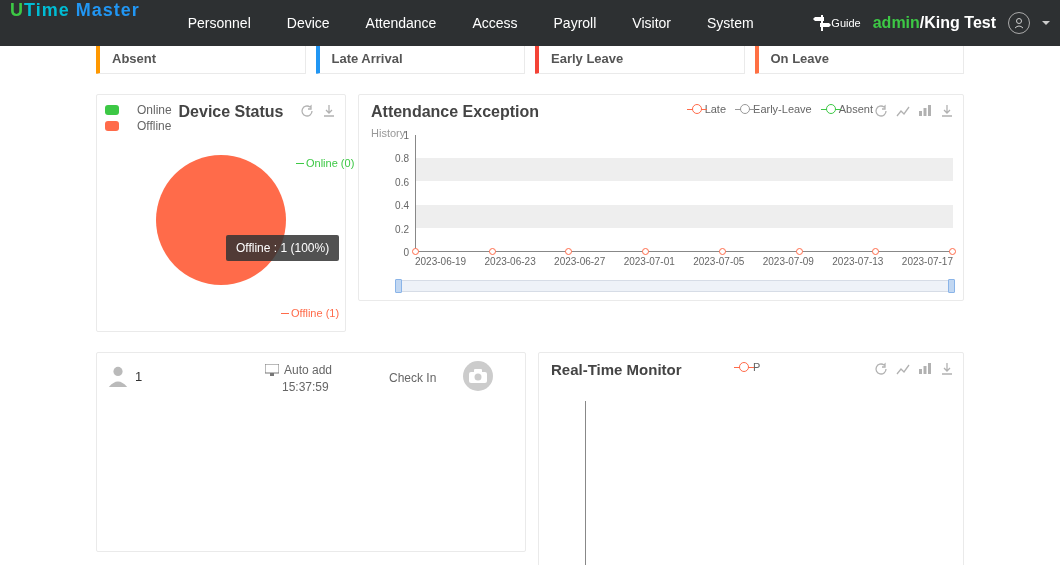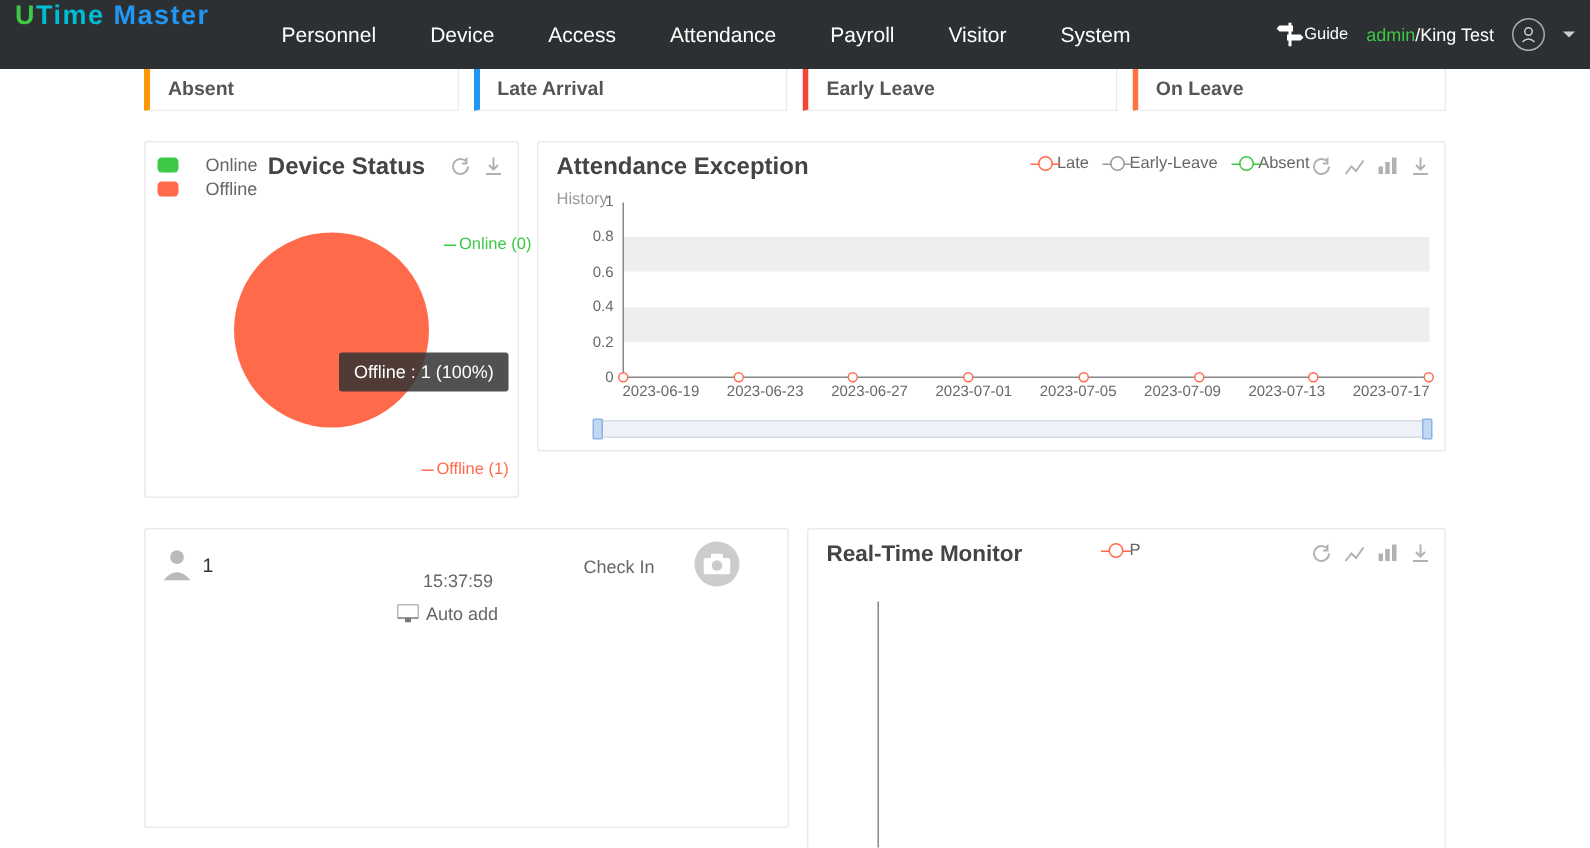--- a/index.html
+++ b/index.html
@@ -8,21 +8,21 @@
 
 .header { height: 46px; background: #2d3032; display: flex; align-items: flex-start; padding: 0 10px; color: #fff; position: relative; }
 .logo { font-weight: bold; font-size: 18px; letter-spacing: 1px; margin-right: 30px; }
 .logo .u { color: #3dc845; }
 .logo .time { color: #00bcd4; }
 .logo .master { color: #2196f3; }
 .nav { display: flex; gap: 0; }
 .nav-item { padding: 0 18px; font-size: 14px; cursor: pointer; line-height: 46px; color: #fff; }
 .header-right { position: absolute; right: 10px; top: 0; display: flex; align-items: center; height: 46px; gap: 12px; }
 .guide-btn { display: flex; flex-direction: row; align-items: center; font-size: 11px; cursor: pointer; color: #fff; }
-.user-info { font-size: 12px; }
+.user-info { font-size: 16px; font-weight: bold; }
 .user-info .admin { color: #3dc845; }
 .user-info .slash { color: #fff; }
 .user-info .name { color: #fff; }
 .user-icon { width: 22px; height: 22px; border-radius: 50%; border: 1px solid #aaa; display: inline-flex; align-items: center; justify-content: center; cursor: pointer; }
 
 
 .status-row { display: flex; gap: 10px; padding: 0 96px; margin-top: -2px; }
 .status-card { flex: 1; height: 30px; background: #fff; border: 1px solid #eaeaea; border-left: 4px solid #ccc; padding: 6px 12px; font-size: 13px; font-weight: bold; color: #555; border-radius: 1px; }
 .status-card.present { border-left-color: #3dc845; }
 .status-card.absent { border-left-color: #ff9800; }
@@ -77,41 +77,41 @@
 .slider-track { position: absolute; left: 38px; right: 10px; bottom: 8px; height: 12px; background: #eef2f8; border: 1px solid #d6dce6; border-radius: 1px; }
 .slider-handle { position: absolute; width: 7px; height: 14px; top: -2px; background: #c1d7f2; border: 1px solid #8ab4e8; border-radius: 1px; }
 
 
 .bottom-row { display: flex; gap: 12px; padding: 20px 96px 0 96px; }
 .panel.monitor-left { width: 430px; height: 200px; }
 .panel.monitor-right { flex: 1; height: 232px; }
 
 .ml-person { position: absolute; left: 10px; top: 12px; display: flex; align-items: center; gap: 6px; }
 .person-silhouette { width: 22px; height: 22px; opacity: 0.5; }
-.ml-auto { position: absolute; left: 168px; top: 10px; display: flex; align-items: center; gap: 5px; font-size: 12px; color: #666; margin-top: 39px; }
+.ml-auto { position: absolute; left: 168px; top: 10px; display: flex; align-items: center; gap: 5px; font-size: 12px; color: #666; }
 .ml-time { position: absolute; left: 185px; top: 27px; font-size: 12px; color: #666; }
 .ml-checkin { position: absolute; left: 292px; top: 18px; font-size: 12px; color: #666; }
 .ml-camera { position: absolute; left: 366px; top: 8px; width: 30px; height: 30px; border-radius: 50%; background: #ccc; display: flex; align-items: center; justify-content: center; }
 
 .rtm-title { font-size: 15px; font-weight: bold; color: #444; padding: 8px 12px; }
 .rtm-legend { position: absolute; top: 8px; left: 200px; display: flex; align-items: center; gap: 4px; font-size: 11px; color: #666; }
 .rtm-chart { position: absolute; left: 46px; right: 10px; top: 48px; bottom: 8px; border-left: 1px solid #888; }
 </style>
 </head>
 <body>
 
 <div class="header">
   <div class="logo">
     <span class="u">U</span><span class="time">Time</span><span class="master"> Master</span>
   </div>
   <div class="nav">
     <div class="nav-item">Personnel</div>
     <div class="nav-item">Device</div>
+    <div class="nav-item">Attendance</div>
     <div class="nav-item">Access</div>
-    <div class="nav-item">Attendance</div>
     <div class="nav-item">Payroll</div>
     <div class="nav-item">Visitor</div>
     <div class="nav-item">System</div>
   </div>
   <div class="header-right">
     <div class="guide-btn">
       <svg width="18" height="16" viewBox="0 0 18 16">
           <rect x="8" y="0" width="2" height="16" fill="#fff"></rect>
           <polygon points="2,2 11,2 11,6 2,6 0,4" fill="#fff"></polygon>
           <polygon points="7,8 16,8 18,10 16,12 7,12" fill="#fff"></polygon>

